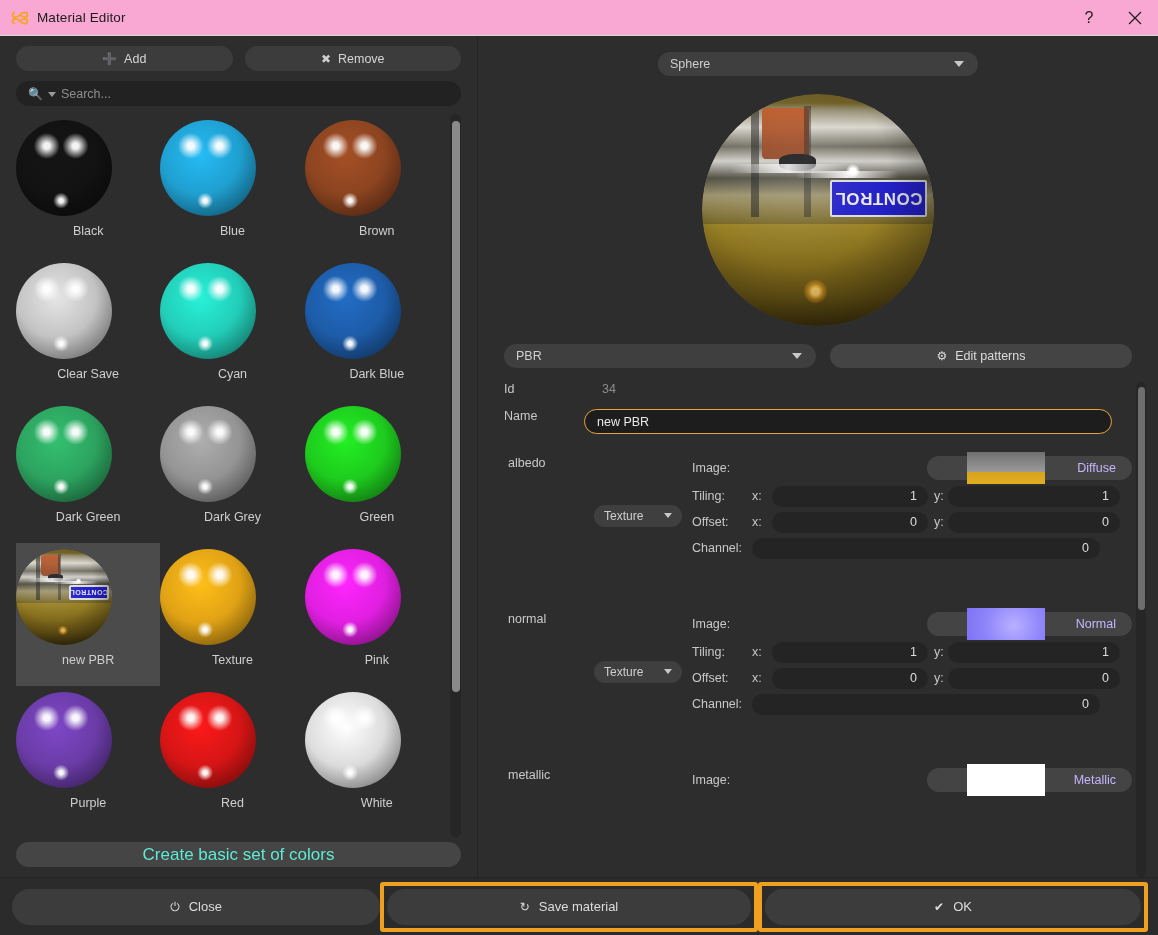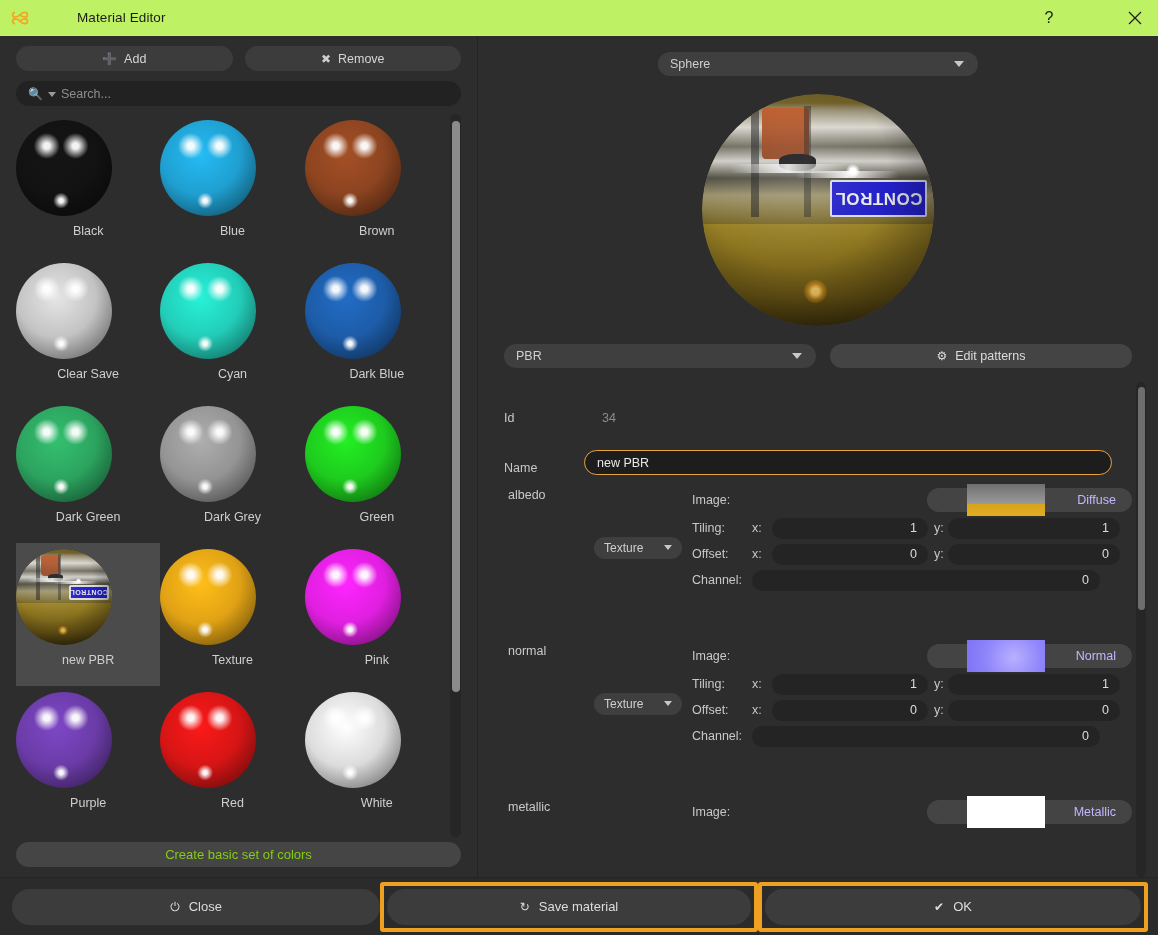--- a/index.html
+++ b/index.html
@@ -12,25 +12,24 @@
   .window {
     position: relative;
     width: 1158px; height: 935px;
     background: #2b2b2b;
     display: flex; flex-direction: column;
   }
 
   
   .titlebar {
     height: 36px; min-height: 36px;
-    background: #bef264;
+    background: #f9a8d4;
     display: flex; align-items: center;
     padding: 0 0 0 10px;
     border-bottom: 1px solid #d8d8d8;
-    gap: 40px;
   }
   .app-logo { width: 20px; height: 20px; flex: 0 0 20px; display:block; }
   .title-text {
     font-size: 13.5px; color: #1c1c1c; margin-left: 7px;
     letter-spacing: .1px;
   }
   .title-spacer { flex: 1 1 auto; }
   .title-btn {
     width: 46px; height: 36px;
     display: flex; align-items: center; justify-content: center;
@@ -115,21 +114,21 @@
     background: #262626; border-radius: 6px;
   }
   .lscroll .thumb {
     position: absolute; left: 1.5px; width: 8px;
     background: #8a8a8a; border-radius: 4px;
   }
 
   .create-btn {
     height: 25px; margin: 5px 0 10px 0;
     background: #454545; border: none; border-radius: 13px;
-    color: #84cc16; font-size: 13px;
+    color: #5eead4; font-size: 17px;
     font-family: "Liberation Sans", sans-serif;
     cursor: default;
   }
 
   
   .right-panel {
     flex: 1 1 auto; background: #2d2d2d;
     display: flex; flex-direction: column;
     position: relative; padding: 0;
   }
@@ -164,21 +163,21 @@
     font-size: 12.5px; font-family: "Liberation Sans", sans-serif;
     display: flex; align-items: center; justify-content: center; gap: 8px;
     cursor: default;
   }
 
   .props {
     flex: 1 1 auto; margin-top: 14px;
     position: relative; overflow: hidden;
     padding: 0 26px 0 26px;
   }
-  .prop-line { display: flex; align-items: flex-end; height: 27px; margin-top: 16px; }
+  .prop-line { display: flex; align-items: flex-start; height: 27px; }
   .p-label { width: 80px; font-size: 12.5px; color: #c8c8c8; }
   .p-value-grey { font-size: 12.5px; color: #8c8c8c; padding-left: 18px; }
   .name-input {
     flex: 1 1 auto; height: 25px;
     background: #1d1d1d; border: 1.5px solid #e8a33d; border-radius: 13px;
     color: #e8e8e8; font-size: 12.5px;
     font-family: "Liberation Sans", sans-serif;
     padding: 0 12px; outline: none;
     margin-left: 0px;
   }

